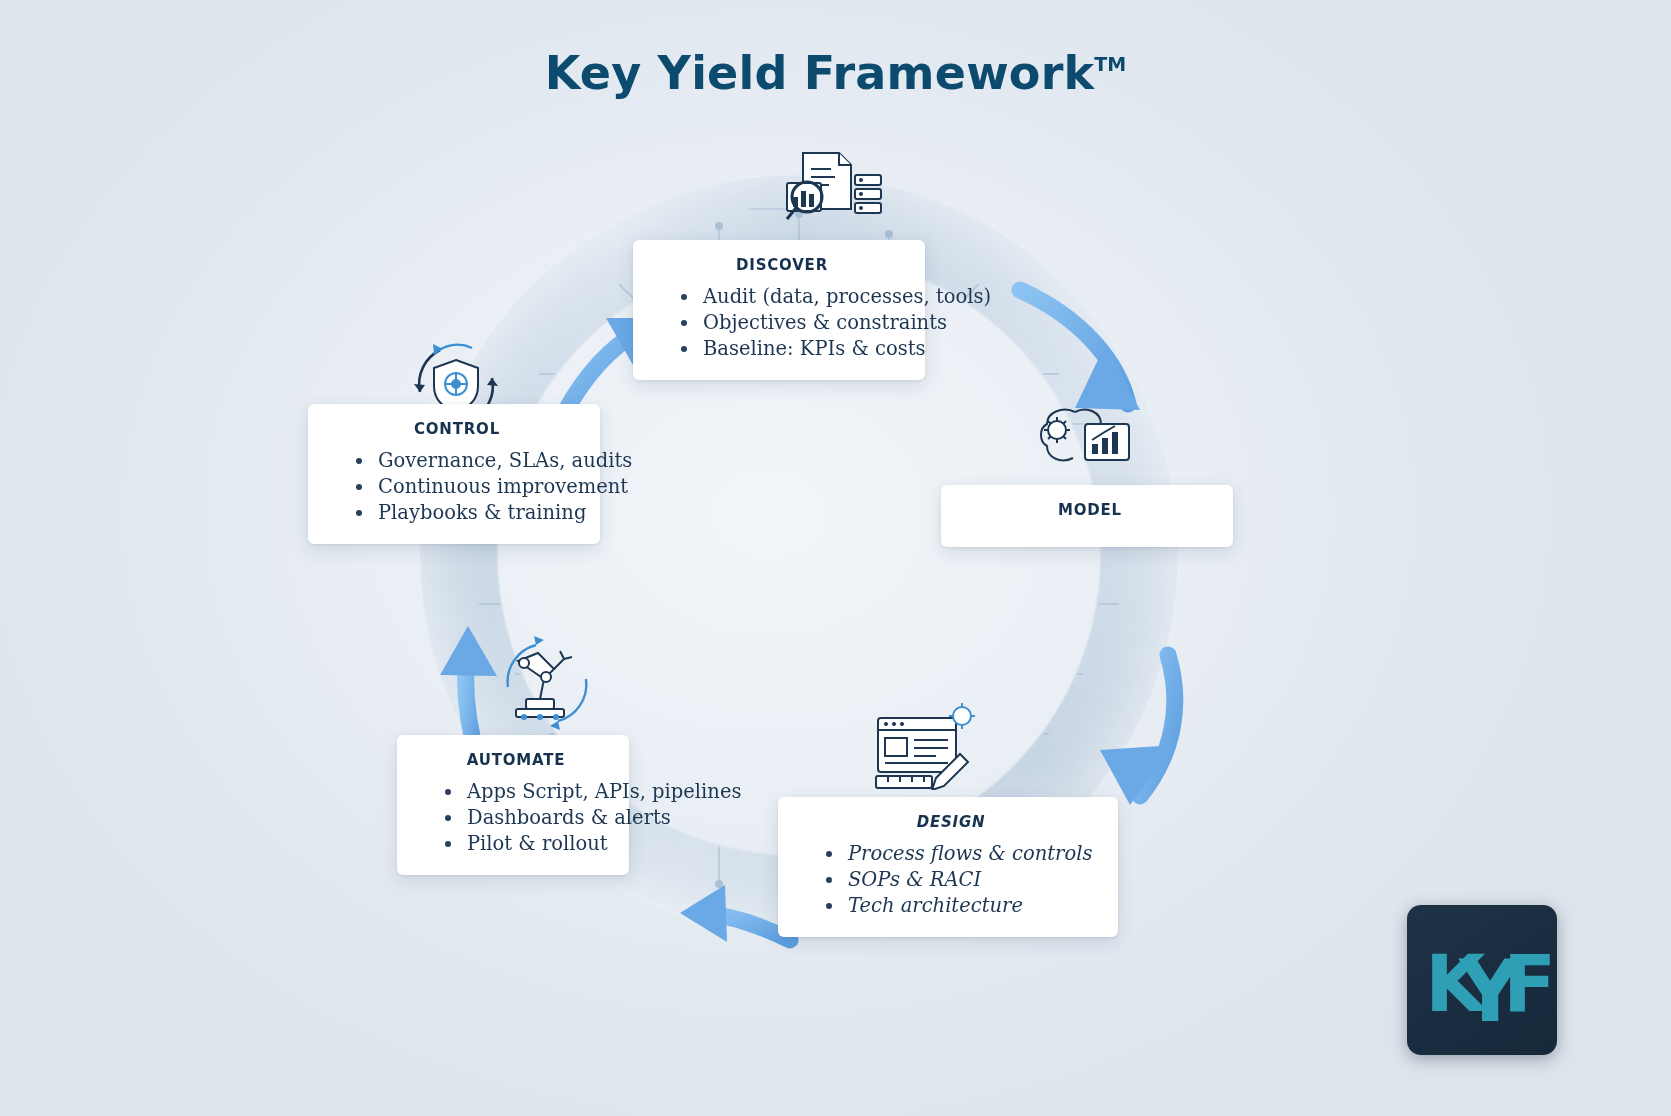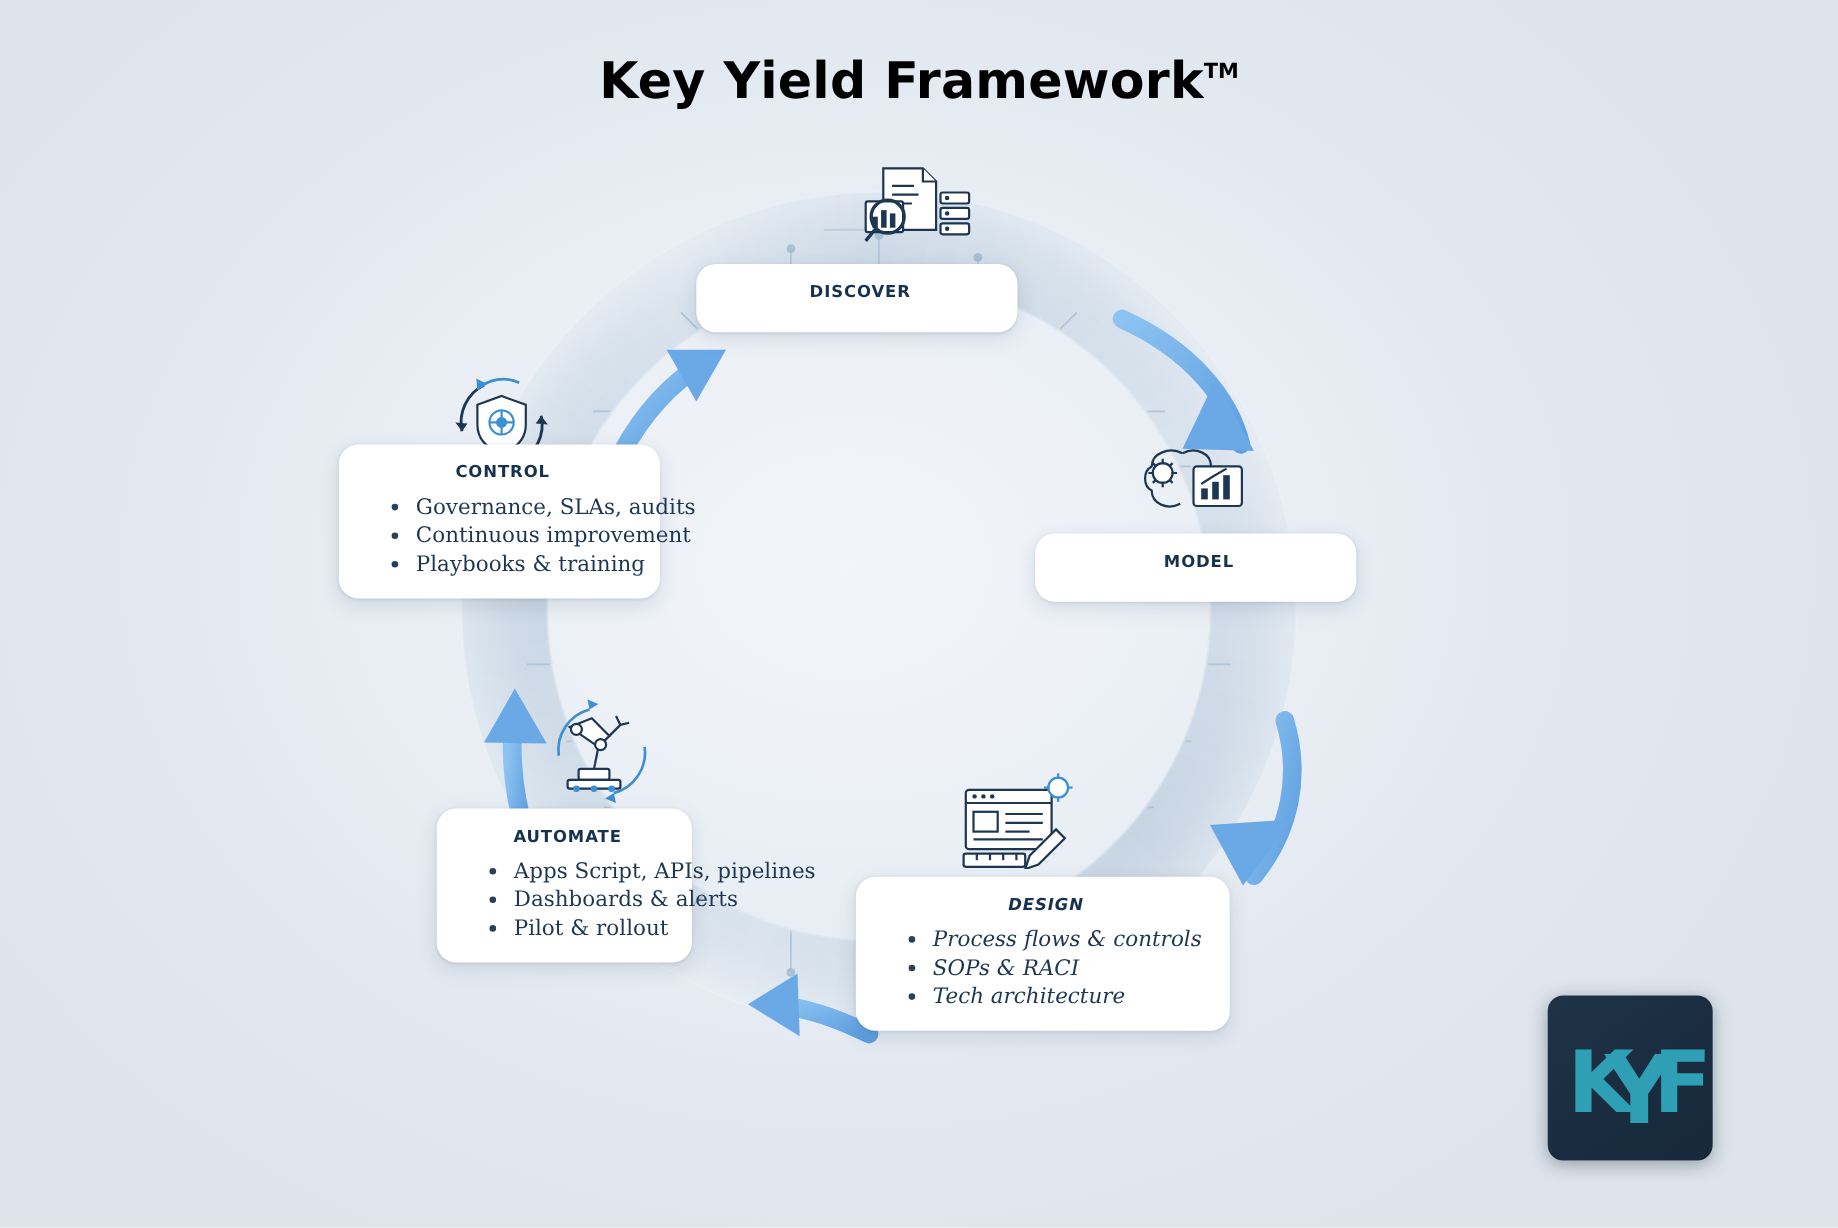--- a/index.html
+++ b/index.html
@@ -23,21 +23,21 @@
     left: 0;
     width: 100%;
     text-align: center;
   }
   .title {
     display: inline-block;
     font-family: "DejaVu Sans", sans-serif;
     font-weight: bold;
     font-size: 46px;
     letter-spacing: 0.2px;
-    color: #000000;
+    color: #0c4a6e;
     position: relative;
   }
   .title .tm {
     position: relative;
     top: -18px;
     font-size: 19px;
     font-weight: bold;
     letter-spacing: 0;
   }
 
@@ -87,21 +87,21 @@
     position: absolute;
     left: 0; top: 0;
     width: 1671px; height: 1116px;
     pointer-events: none;
   }
 
   
   .card {
     position: absolute;
     background: #ffffff;
-    border-radius: 18px;
+    border-radius: 6px;
     box-shadow: 0 6px 18px rgba(40,60,90,0.13), 0 1px 3px rgba(40,60,90,0.10);
     padding: 16px 16px 18px 22px;
     box-sizing: border-box;
   }
   .card-title {
     text-align: center;
     font-family: "DejaVu Sans", sans-serif;
     font-size: 15px;
     font-weight: bold;
     letter-spacing: 0.8px;
@@ -413,20 +413,25 @@
     <path d="M82 40 l6 8 l-11 -1 z" fill="#1d3652" stroke="none"></path>
   </g>
   <g stroke="#3d8fd4" stroke-width="2.4" fill="none">
     <path d="M24 16 A34 34 0 0 1 62 10"></path>
     <path d="M24 16 l-1 -10 l10 5 z" fill="#3d8fd4" stroke="none"></path>
   </g>
 </svg>
 
 <div class="card" id="card-discover">
   <div class="card-title">DISCOVER</div>
+  <ul>
+    <li>Audit (data, processes, tools)</li>
+    <li>Objectives &amp; constraints</li>
+    <li>Baseline: KPIs &amp; costs</li>
+  </ul>
 </div>
 
 <div class="card" id="card-model">
   <div class="card-title">MODEL</div>
 </div>
 
 <div class="card" id="card-design">
   <div class="card-title">DESIGN</div>
   <ul>
     <li>Process flows &amp; controls</li>

